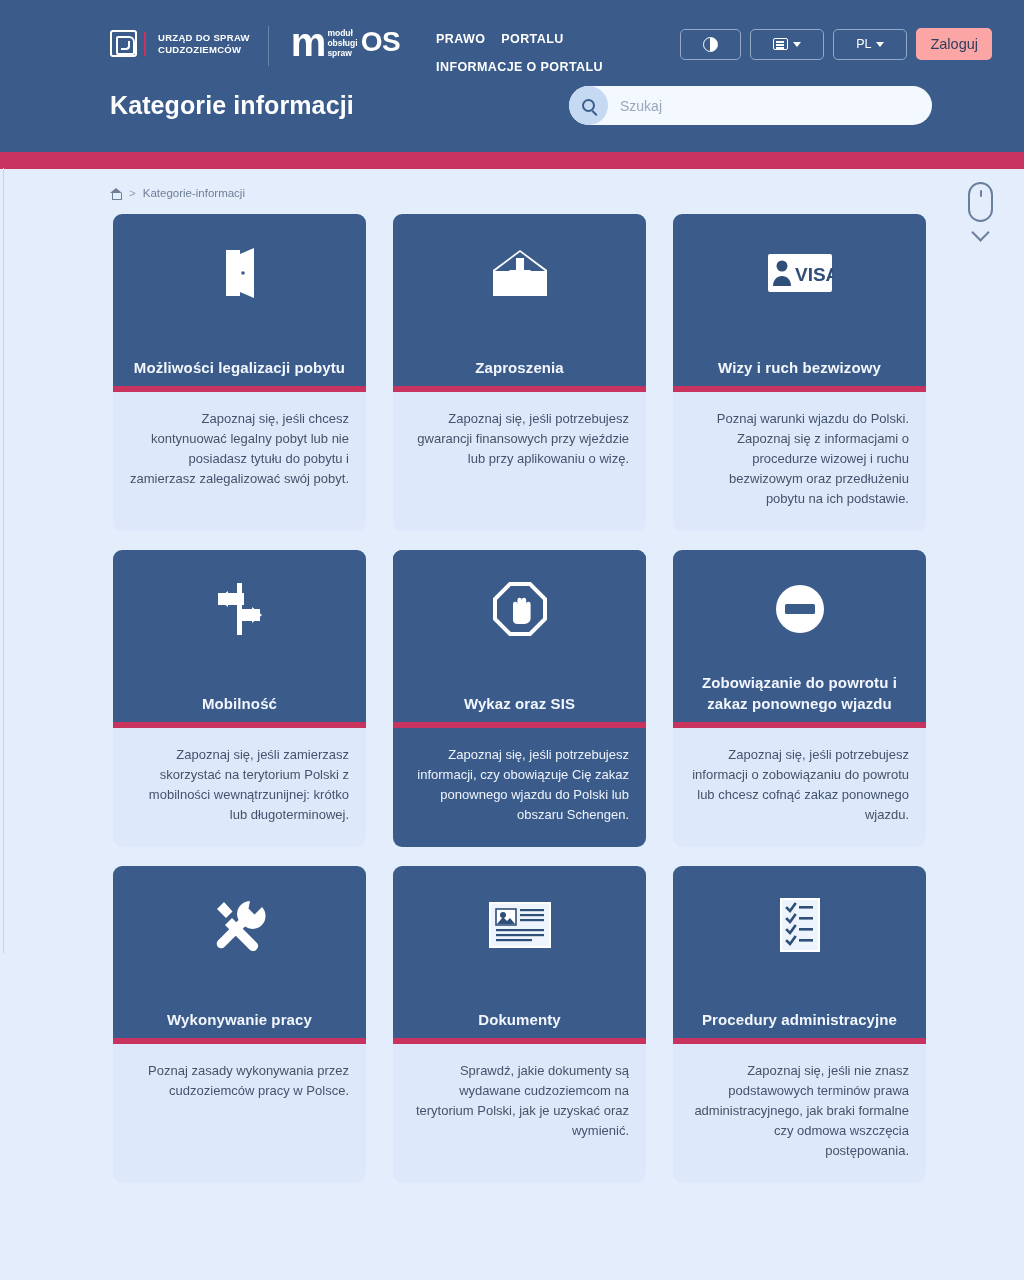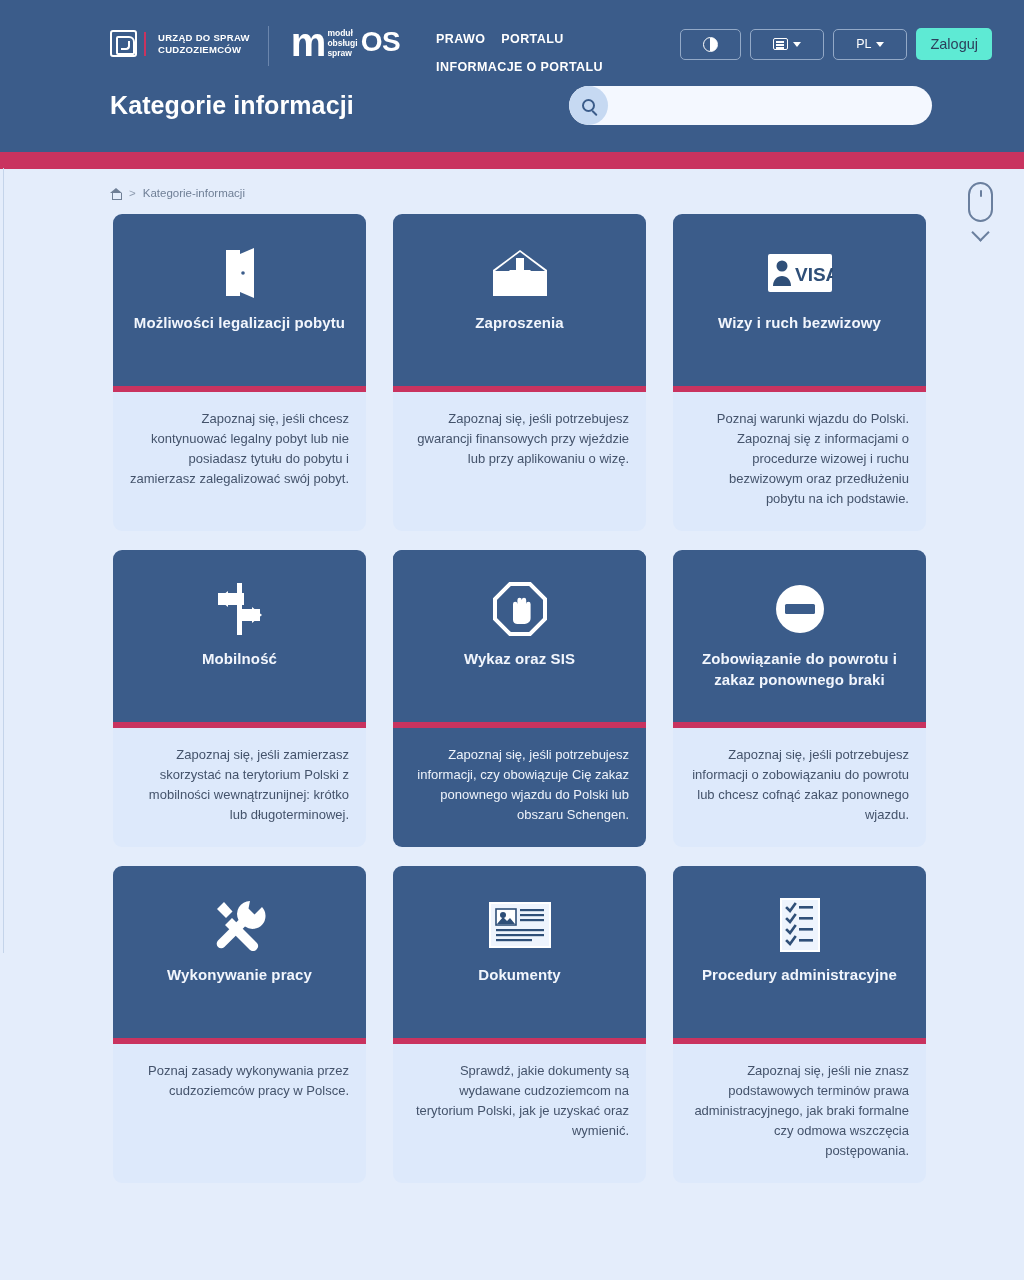--- a/index.html
+++ b/index.html
@@ -200,21 +200,21 @@
   }
   .caret {
     width: 0; height: 0;
     border-left: 4px solid transparent;
     border-right: 4px solid transparent;
     border-top: 5px solid #fff;
   }
   .login-btn {
     height: 32px;
     padding: 0 14px;
-    background: #5eead4;
+    background: #fca5a5;
     color: #2d3f5c;
     border: none;
     border-radius: 5px;
     font-family: inherit;
     font-size: 14.5px;
     cursor: pointer;
   }
 
   
   .header-bottom {
@@ -373,20 +373,21 @@
 
   .card-head {
     background: #3b5c8a;
     padding: 30px 16px 0;
     display: flex;
     flex-direction: column;
     align-items: center;
     flex: 0 0 auto;
     min-height: 172px;
     position: relative;
+    justify-content: space-between;
   }
   .card-icon {
     height: 58px;
     display: flex;
     align-items: center;
     justify-content: center;
     margin-bottom: 10px;
   }
   .card-icon svg { display: block; }
   .card-title {
@@ -473,20 +474,21 @@
       <button class="login-btn">Zaloguj</button>
     </div>
   </div>
 
   <div class="header-bottom">
     <h1 class="page-title">Kategorie informacji</h1>
     <div class="search-wrap">
       <span class="search-icon-circle">
         <span class="magnifier"></span>
       </span>
+      <input class="search-input" type="text" placeholder="Szukaj" style="">
     </div>
   </div>
 </header>
 
 <div class="accent-bar"></div>
 
 <main class="main-area">
 
   <div class="breadcrumb">
     <span class="home-icon"></span>
@@ -579,21 +581,21 @@
     </article>
 
     <article class="cat-card">
       <div class="card-head">
         <span class="card-icon">
           <svg width="50" height="50" viewBox="0 0 50 50" fill="none">
             <circle cx="25" cy="25" r="24" fill="#ffffff"></circle>
             <rect x="10" y="20" width="30" height="10" rx="1.5" fill="#3b5c8a"></rect>
           </svg>
         </span>
-        <h2 class="card-title">Zobowiązanie do powrotu i zakaz ponownego braki</h2>
+        <h2 class="card-title">Zobowiązanie do powrotu i zakaz ponownego wjazdu</h2>
       </div>
       <div class="card-rule"></div>
       <p class="card-body">Zapoznaj się, jeśli potrzebujesz informacji o zobowiązaniu do powrotu lub chcesz cofnąć zakaz ponownego wjazdu.</p>
     </article>
 
     <article class="cat-card">
       <div class="card-head">
         <span class="card-icon">
           <svg width="56" height="52" viewBox="0 0 56 52" fill="none">
             <g fill="#ffffff">

